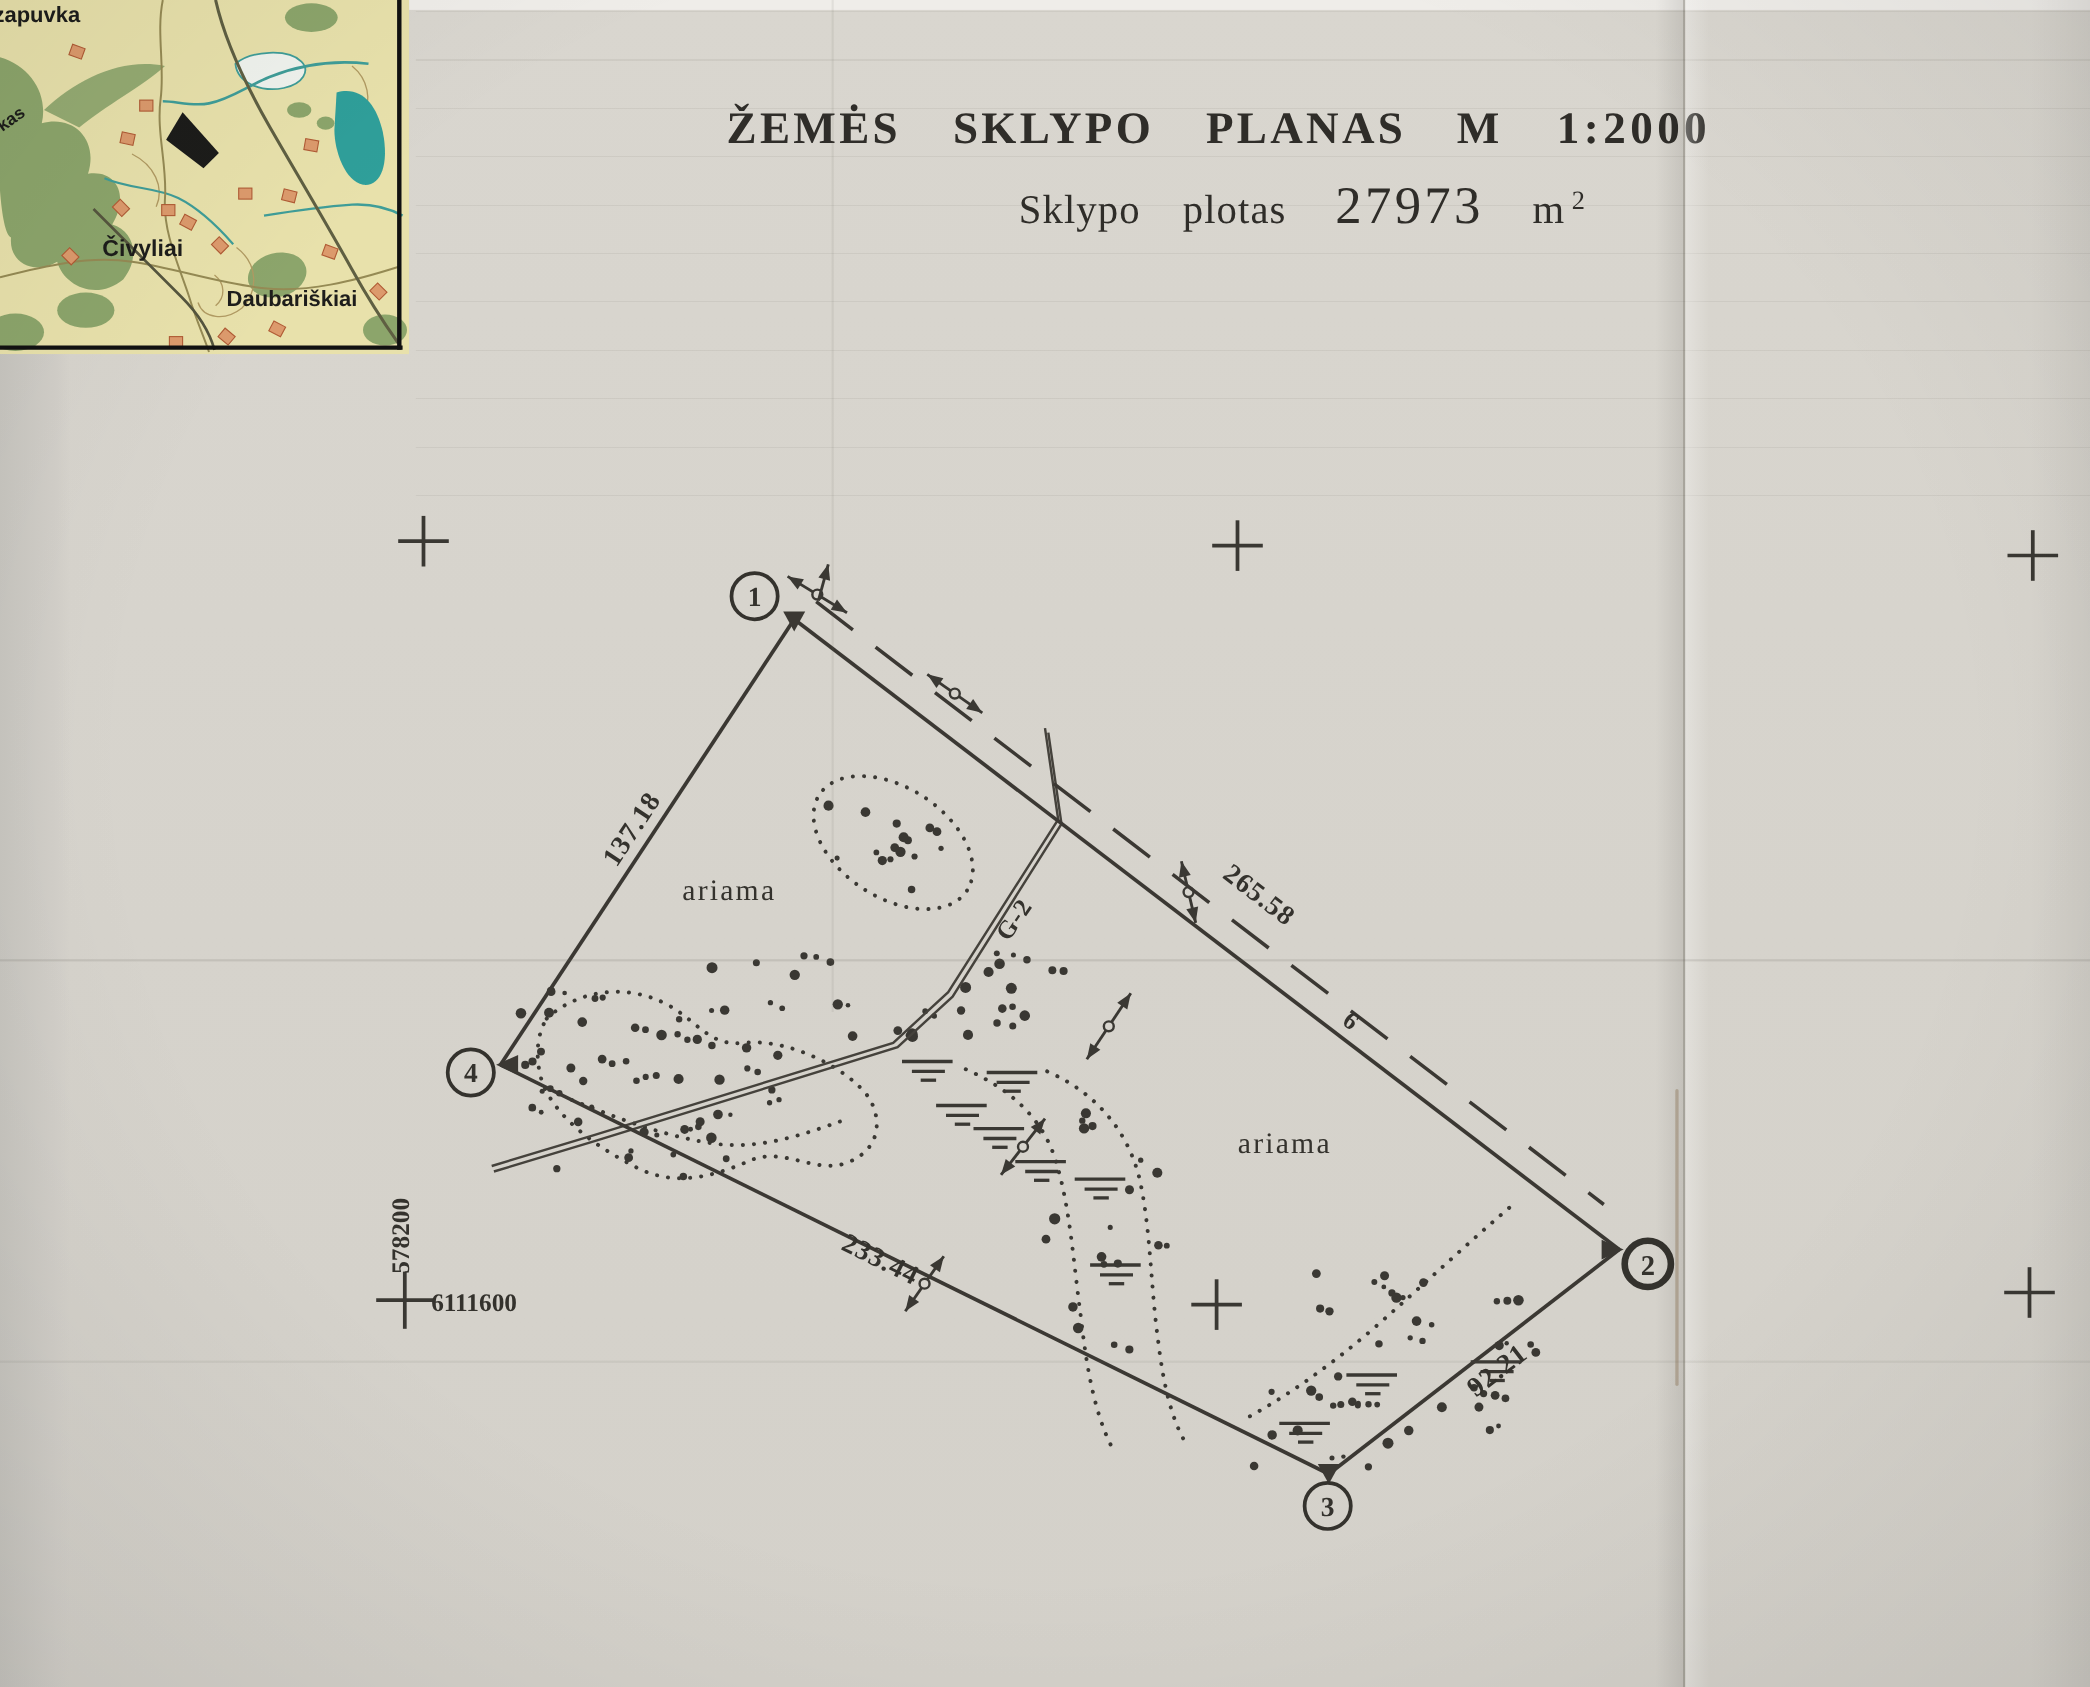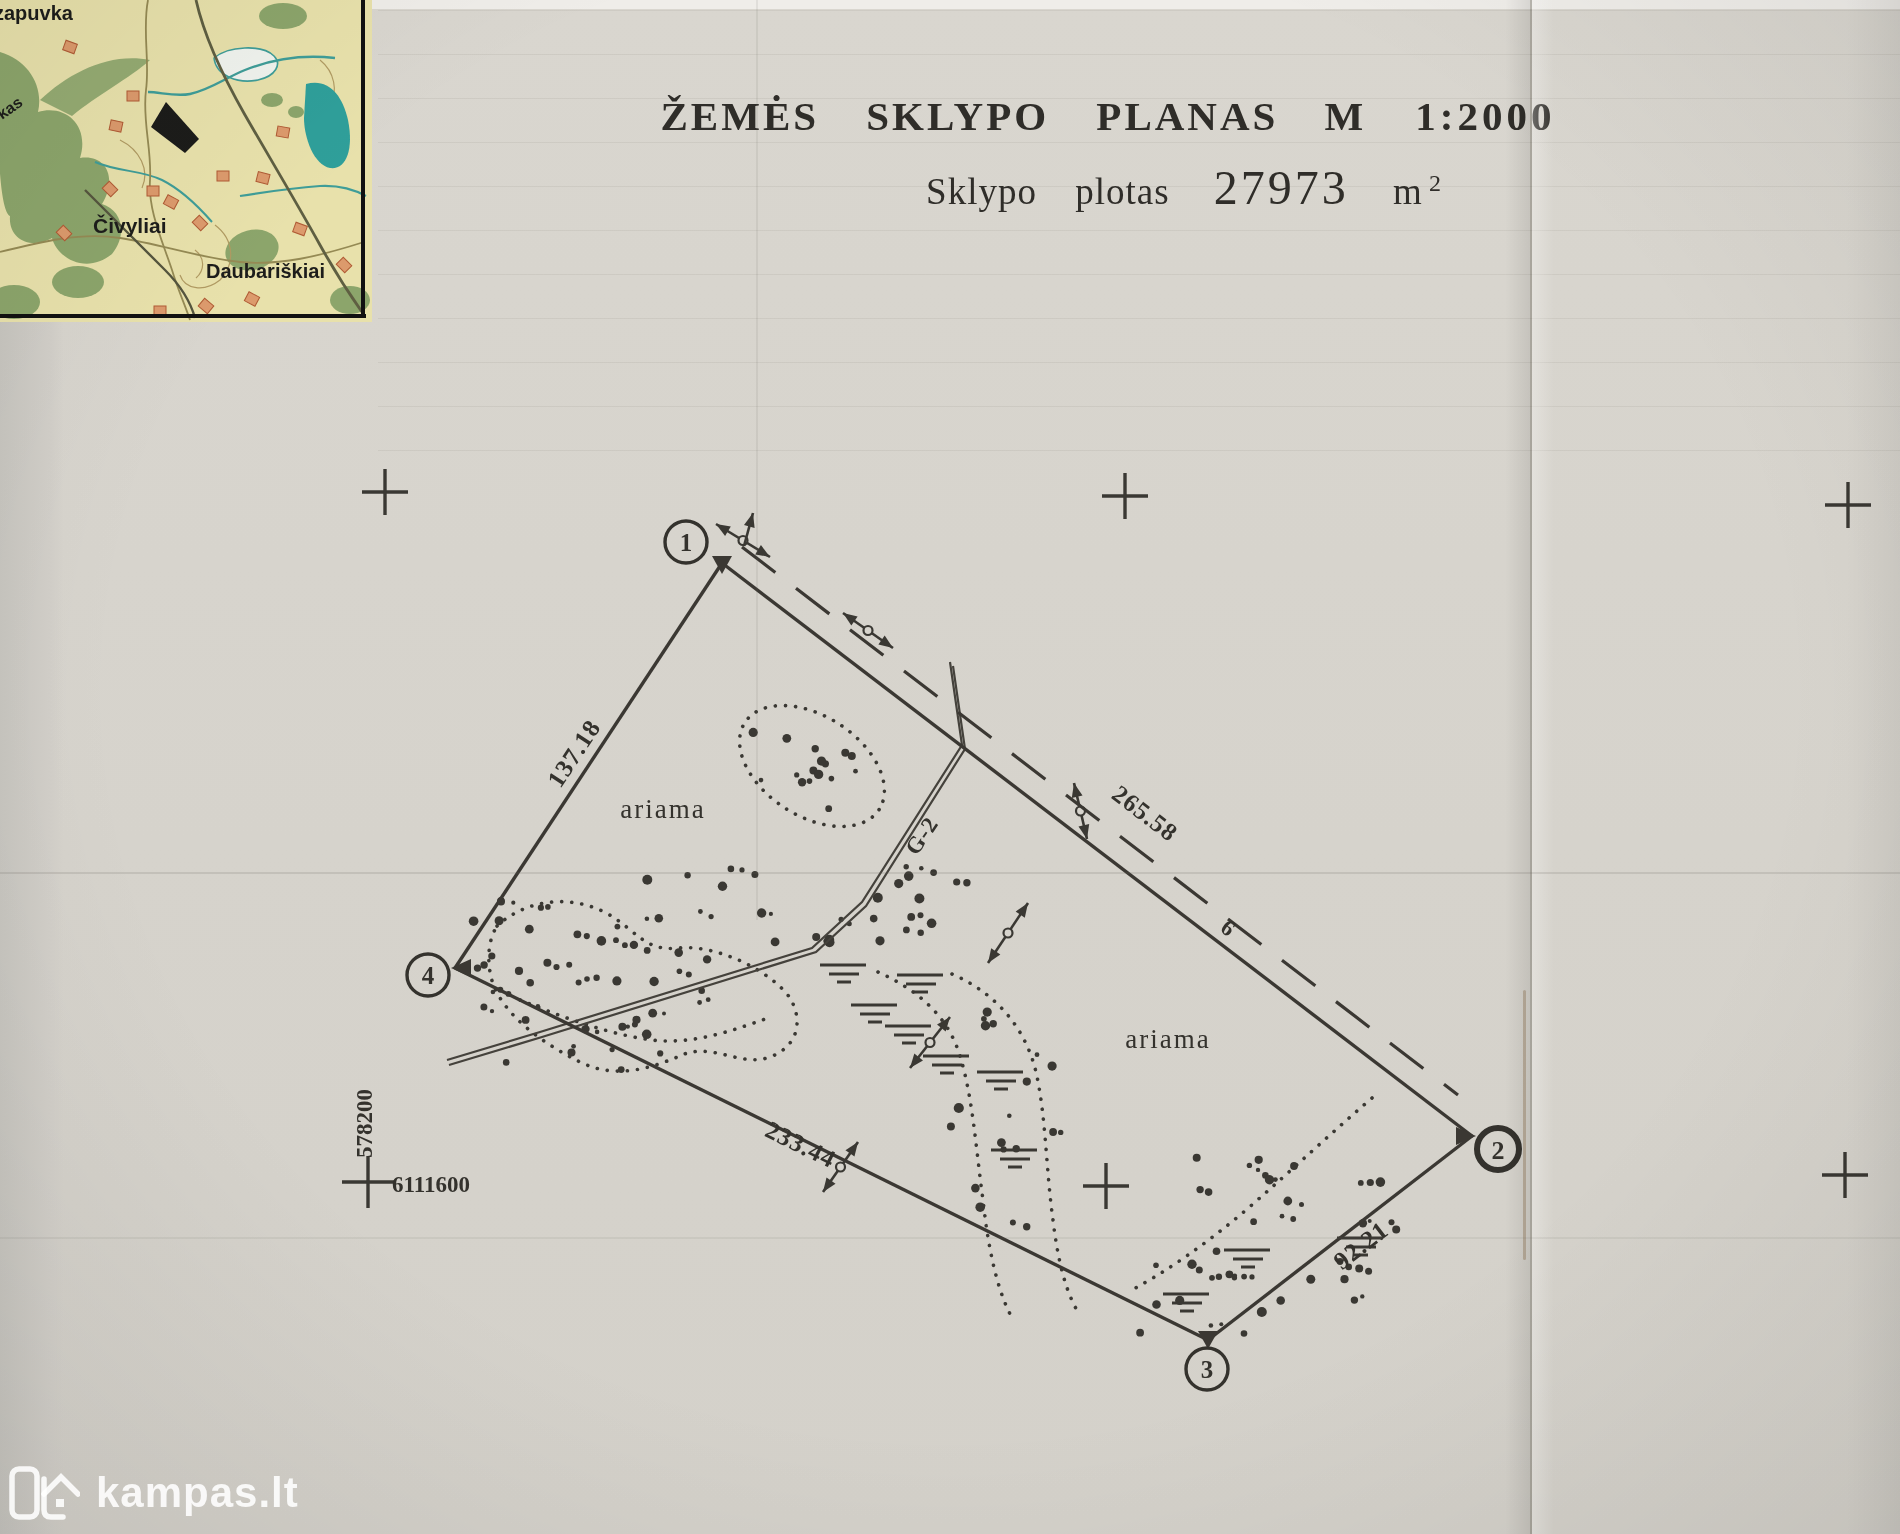--- a/index.html
+++ b/index.html
@@ -495,24 +495,13 @@
   <div class="abs" id="crease-v-shadow"></div>
   <div class="abs" id="crease-v-line"></div>
   <div class="abs" id="crease-v-light"></div>
   <div class="abs" id="crease-v-brown"></div>
   <div class="abs" id="crease-v-soft"></div>
   <div class="abs" id="crease-h1"></div>
   <div class="abs" id="crease-h2"></div>
   <div class="abs" id="right-shade"></div>
   <div class="abs" id="vignette"></div>
 
-  <div class="abs" id="watermark">
-    <svg width="72" height="62" viewBox="0 0 72 62">
-      <g stroke="rgba(255,255,255,0.88)" stroke-width="5.5" fill="none" stroke-linecap="round">
-        <rect x="4" y="7" width="25" height="48" rx="7"></rect>
-        <path d="M36,32 L53,15 L70,32"></path>
-        <path d="M36,17 L36,48 Q36,55 43,55 L55,55"></path>
-      </g>
-      <rect x="48" y="37" width="8" height="8" fill="rgba(255,255,255,0.88)"></rect>
-    </svg>
-    <span class="wm-text">kampas.lt</span>
-  </div>
 </div>
 
 </body></html>

